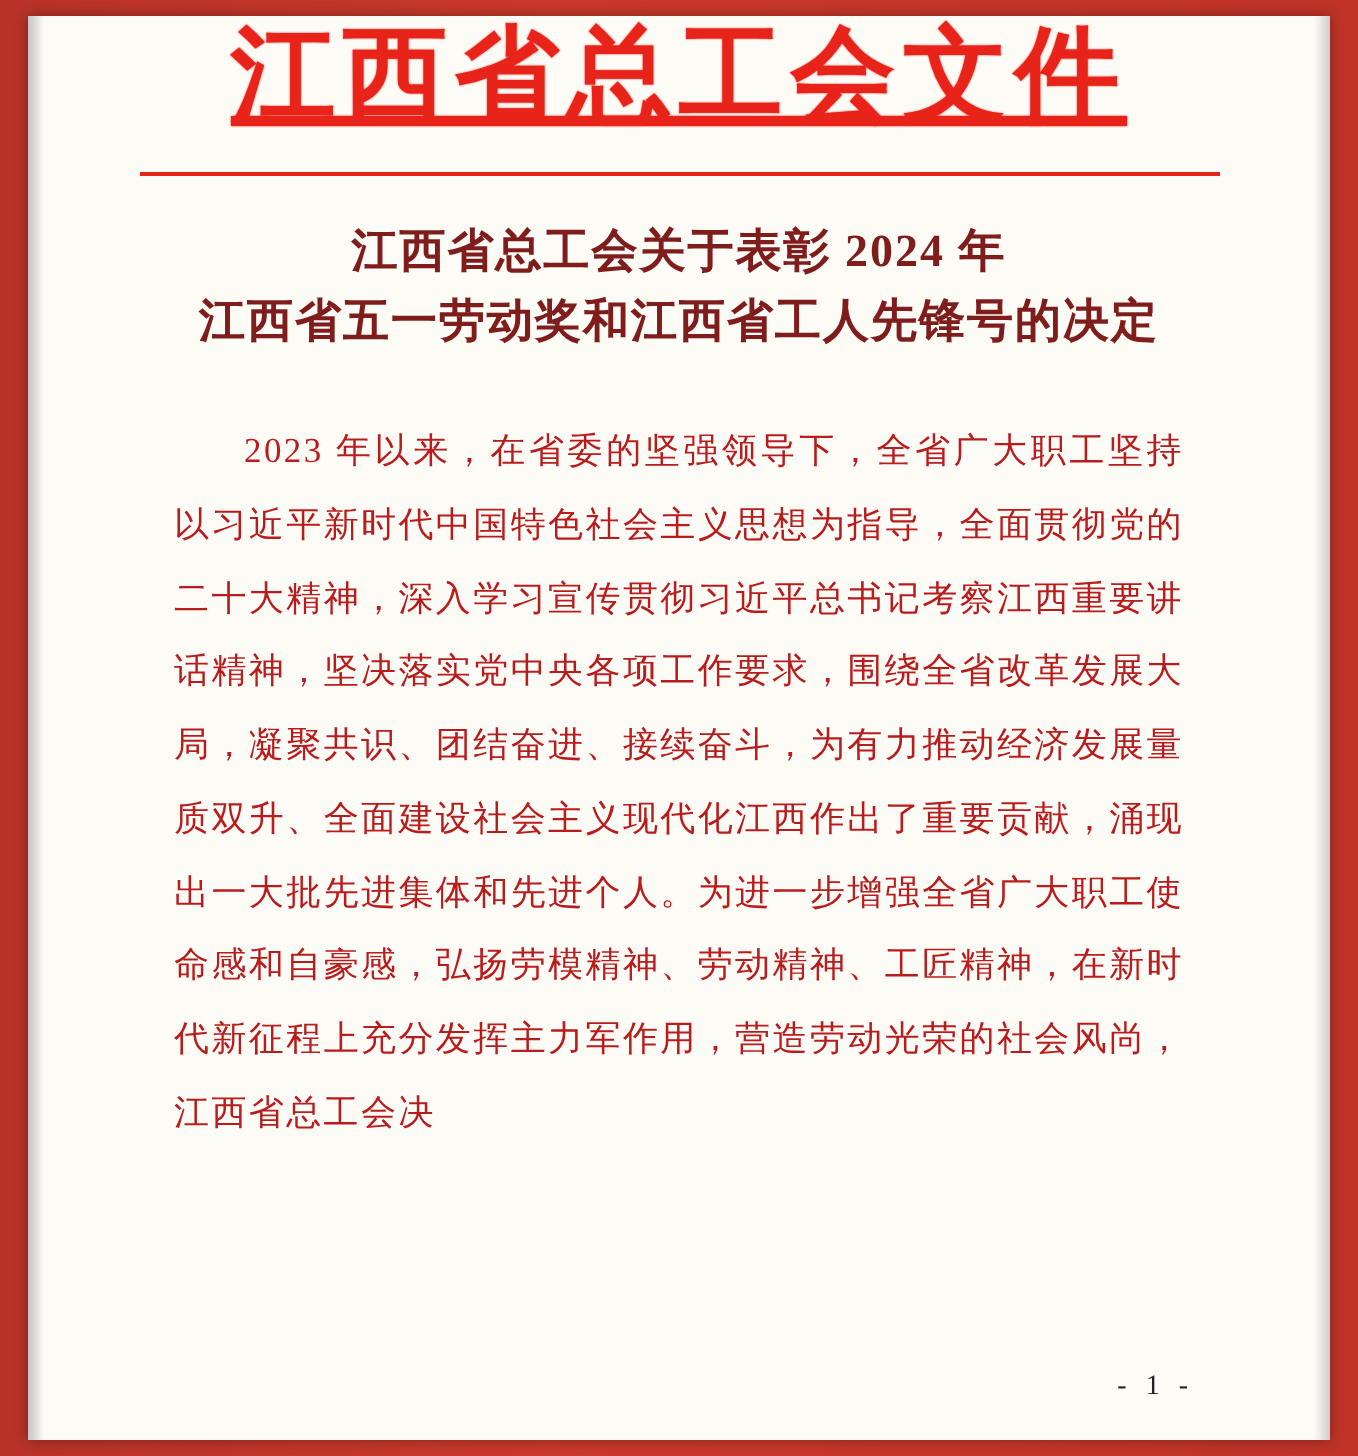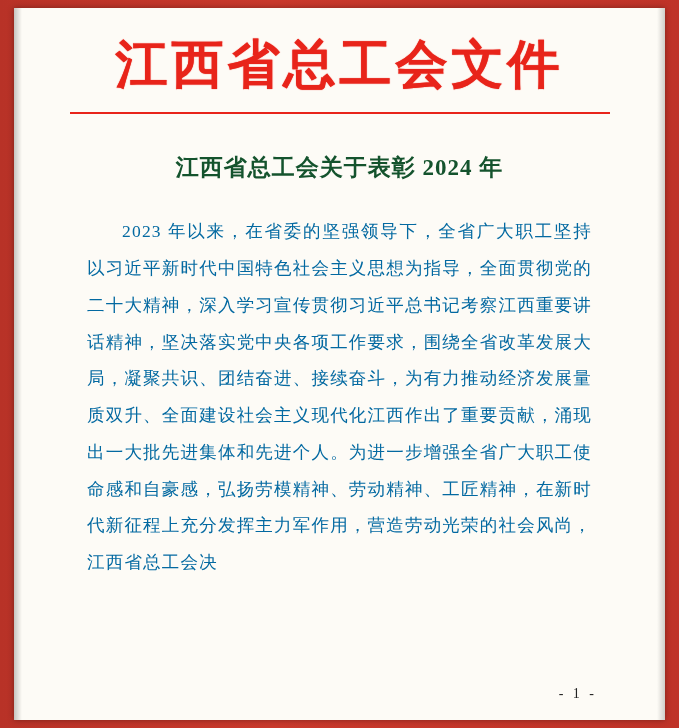--- a/index.html
+++ b/index.html
@@ -31,71 +31,71 @@
   .doc-inner {
     position: absolute;
     left: 0;
     top: 0;
     width: 651px;
     height: 712px;
     padding: 0;
   }
   .doc-title {
     margin: 0;
-    padding-top: 26px;
     text-align: center;
     color: #e8241a;
     font-family: "DejaVu Serif", "Liberation Serif", serif;
     font-weight: bold;
     font-size: 52px;
     letter-spacing: 4px;
     line-height: 1.15;
     text-shadow: 0 0 1px #e8241a;
+    text-decoration: underline;
   }
   .doc-number {
     margin: 0;
     padding-top: 42px;
     text-align: center;
     color: #1a1a1a;
     font-size: 16px;
     letter-spacing: 2px;
   }
   .red-rule {
     margin: 18px auto 0 auto;
     width: 540px;
     height: 2px;
     background: #e8241a;
   }
   .doc-heading {
     margin: 0 auto;
-    padding-top: 36px;
+    padding-top: 20px;
     width: 520px;
     text-align: center;
-    color: #14532d;
+    color: #7f1d1d;
     font-weight: bold;
     font-size: 23px;
     line-height: 1.55;
     letter-spacing: 1px;
   }
   .doc-heading .line {
     display: block;
   }
   .doc-date {
     margin: 0;
     padding-top: 22px;
     text-align: center;
     color: #111;
     font-size: 16px;
     letter-spacing: 1px;
   }
   .doc-body {
     margin: 0 auto;
     padding-top: 28px;
     width: 505px;
-    color: #0369a1;
+    color: #b91c1c;
     font-size: 17.5px;
     line-height: 2.1;
     letter-spacing: 1.2px;
     text-align: justify;
     text-justify: inter-ideograph;
   }
   .doc-body p {
     margin: 0;
     text-indent: 2em;
   }
@@ -137,20 +137,21 @@
 <div class="doc-sheet">
   <div class="doc-inner">
 
     <h1 class="doc-title">江西省总工会文件</h1>
 
 
     <div class="red-rule"></div>
 
     <div class="doc-heading">
       <span class="line">江西省总工会关于表彰 2024 年</span>
+      <span class="line">江西省五一劳动奖和江西省工人先锋号的决定</span>
     </div>
 
 
     <div class="doc-body">
       <p>2023 年以来，在省委的坚强领导下，全省广大职工坚持以习近平新时代中国特色社会主义思想为指导，全面贯彻党的二十大精神，深入学习宣传贯彻习近平总书记考察江西重要讲话精神，坚决落实党中央各项工作要求，围绕全省改革发展大局，凝聚共识、团结奋进、接续奋斗，为有力推动经济发展量质双升、全面建设社会主义现代化江西作出了重要贡献，涌现出一大批先进集体和先进个人。为进一步增强全省广大职工使命感和自豪感，弘扬劳模精神、劳动精神、工匠精神，在新时代新征程上充分发挥主力军作用，营造劳动光荣的社会风尚，江西省总工会决</p>
     </div>
 
     <div class="page-footer">- 1 -</div>
   </div>
 </div>

